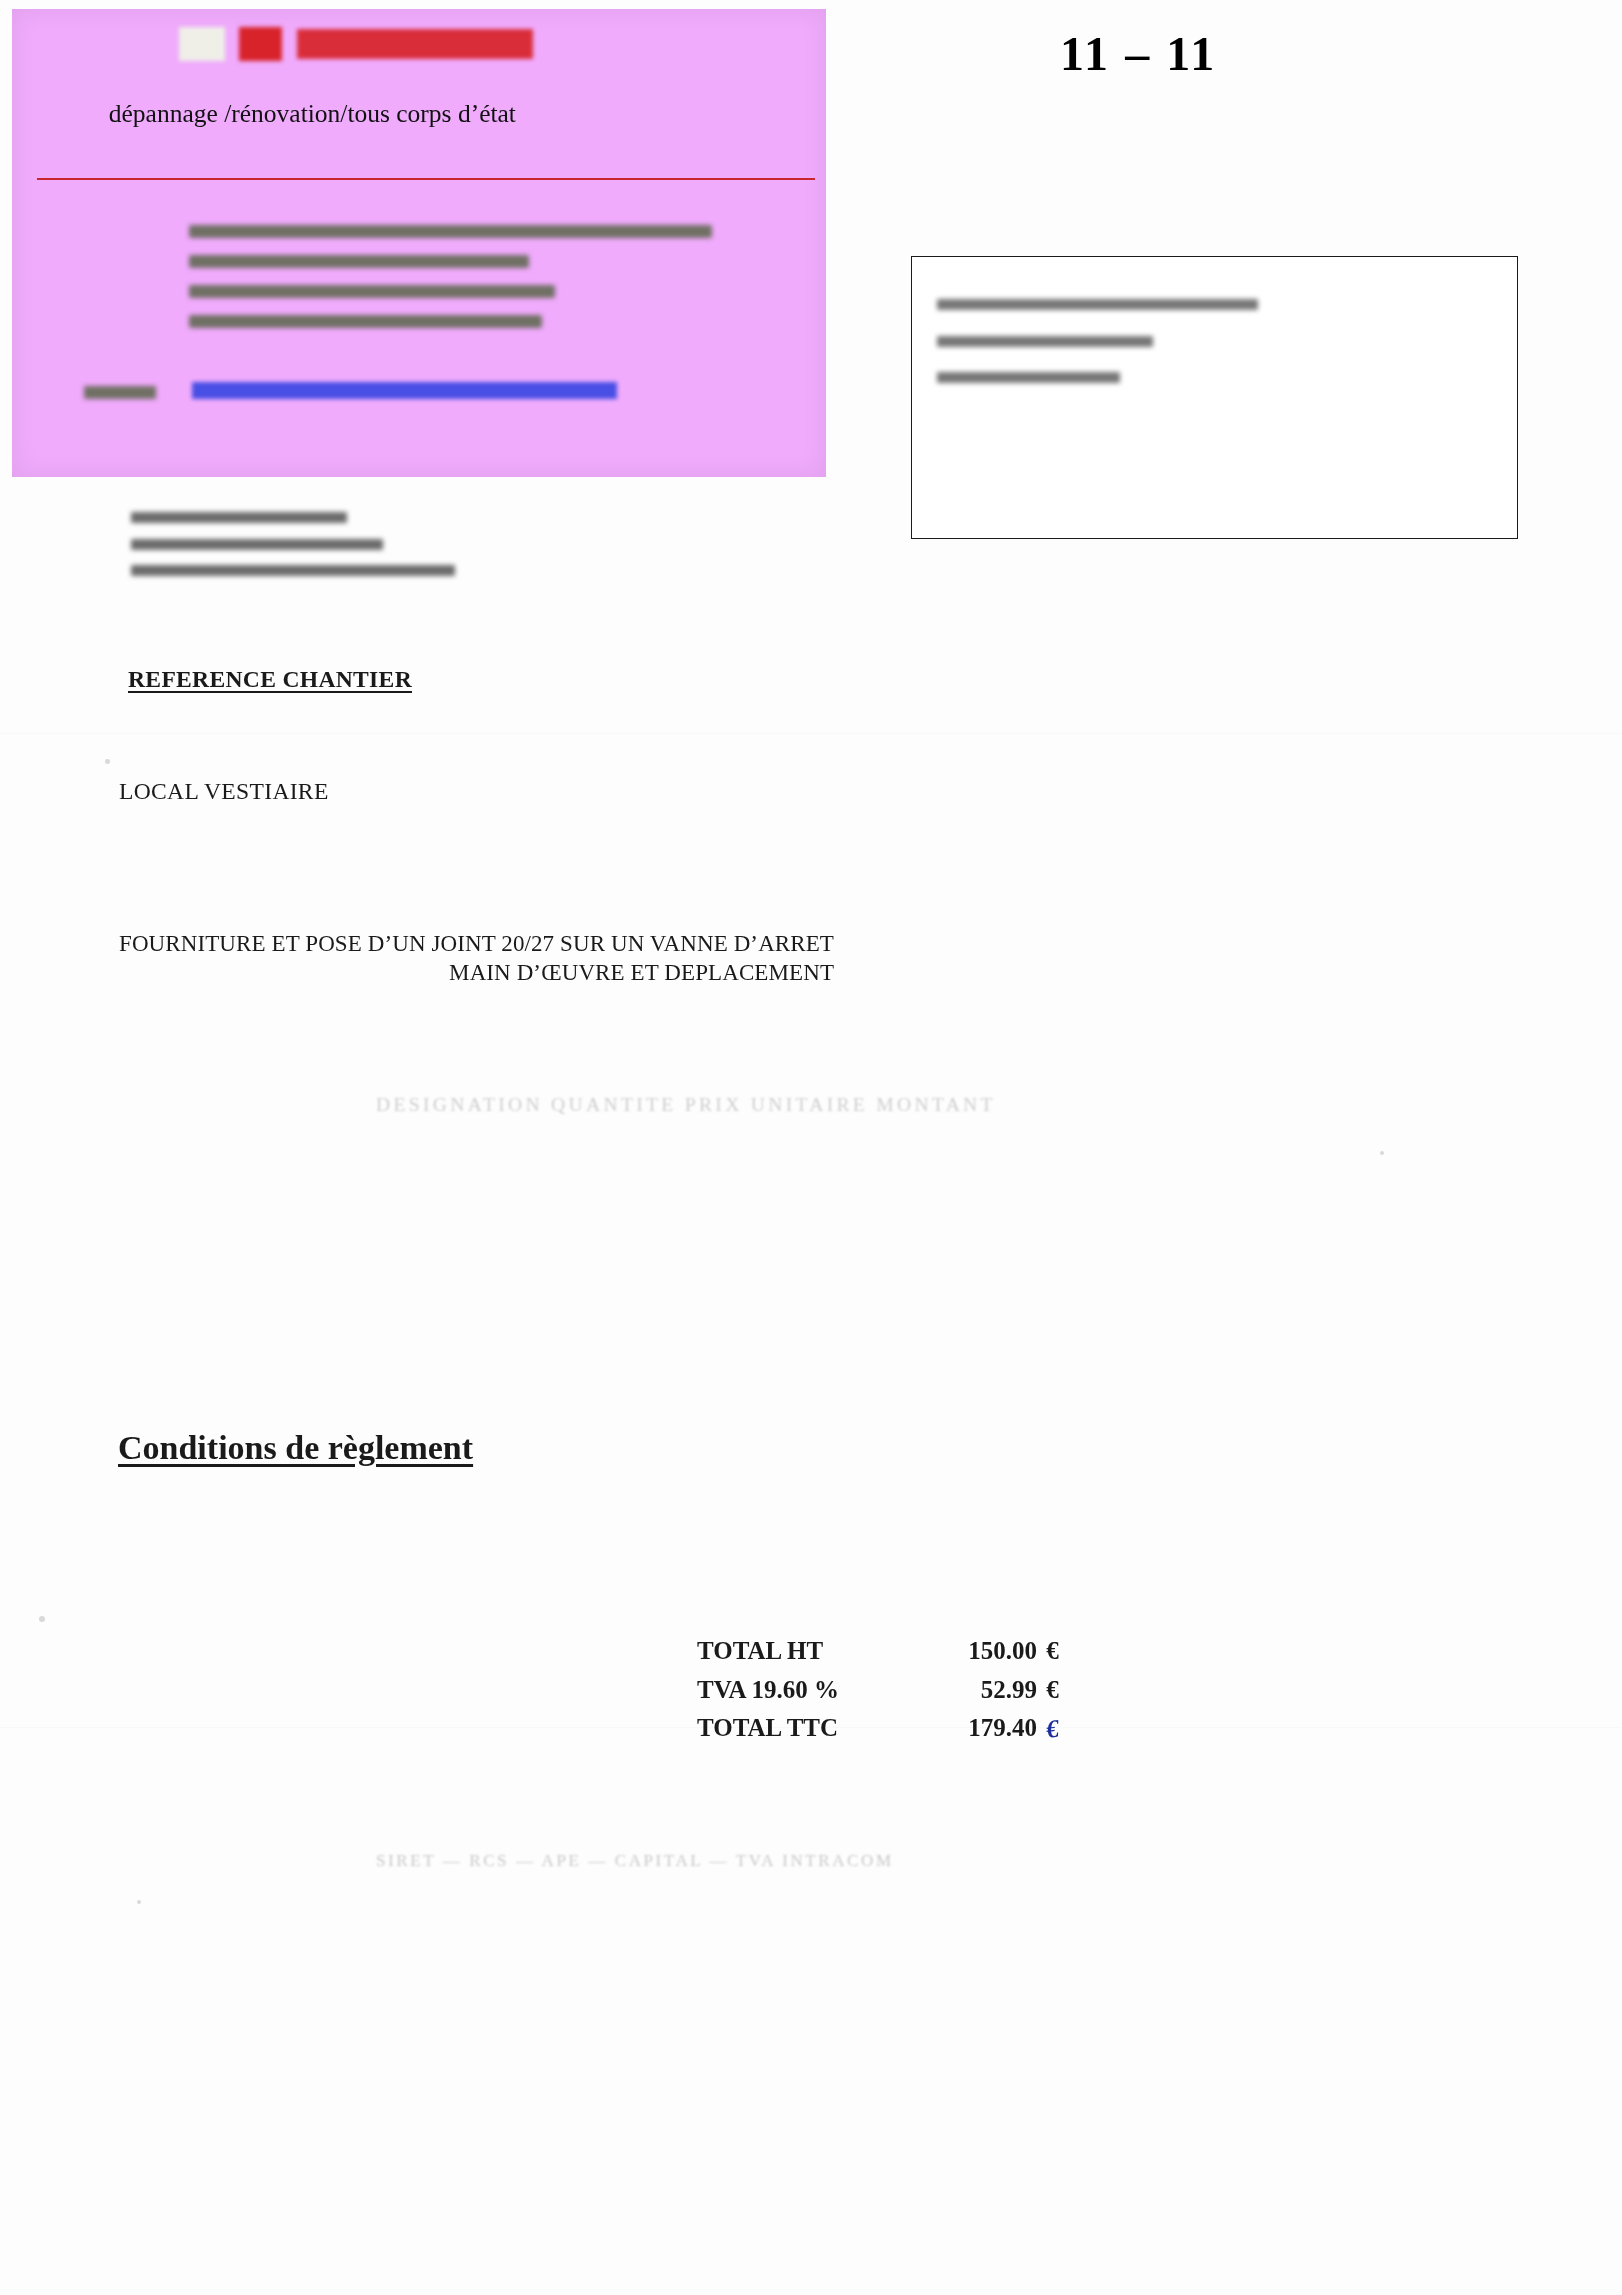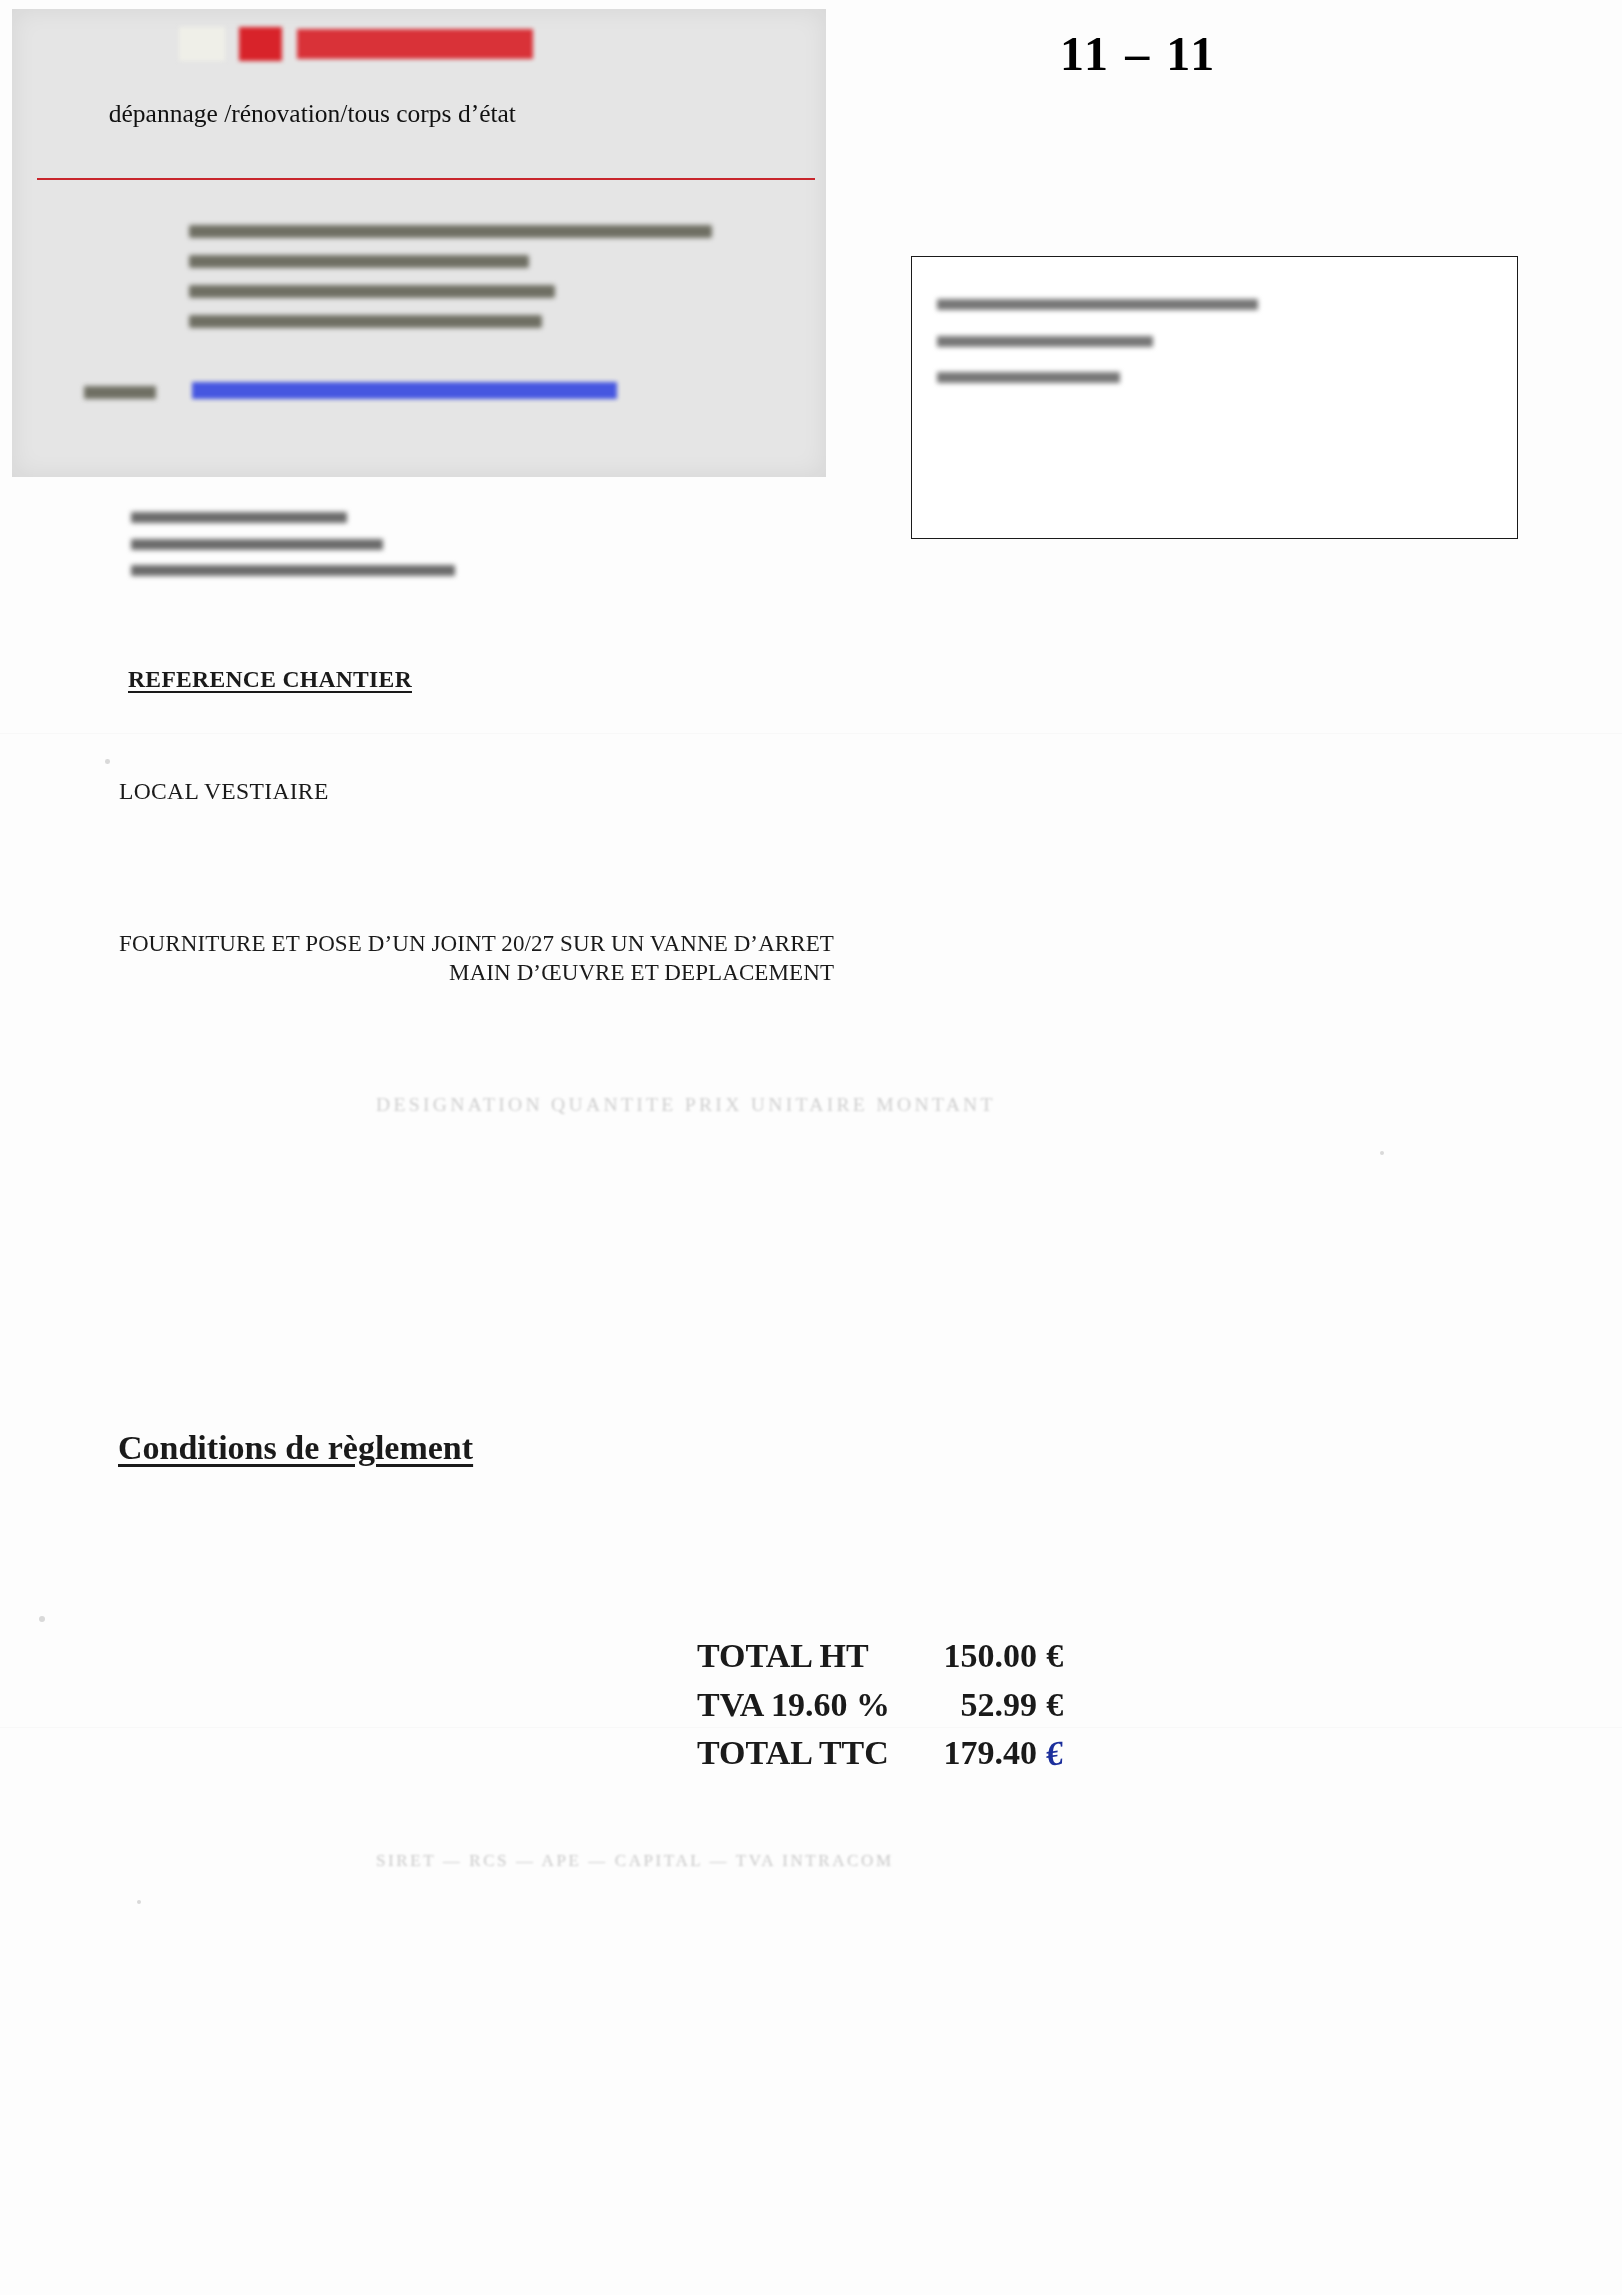--- a/index.html
+++ b/index.html
@@ -30,21 +30,21 @@
     background: rgba(0,0,0,0.02);
   }
 
   
   .letterhead {
     position: absolute;
     left: 11.8px;
     top: 9.2px;
     width: 814px;
     height: 468px;
-    background: #e5e5e5;
+    background: #f0abfc;
     box-shadow: inset 0 0 26px rgba(0,0,0,0.07);
   }
   .logo-row {
     position: absolute;
     left: 167px;
     top: 18.3px;
     display: flex;
     align-items: center;
     gap: 14.4px;
   }
@@ -236,21 +236,21 @@
     width: 1351px;
     font-size: 21.6px;
     line-height: 1.32;
   }
 
   
   .totals {
     position: absolute;
     left: 697px;
     top: 1637px;
-    font-size: 34px;
+    font-size: 25px;
     font-weight: bold;
   }
   .tot-row {
     display: flex;
     align-items: baseline;
     margin-bottom: 10.5px;
   }
   .tot-label { width: 216px; }
   .tot-value {
     width: 124px;

